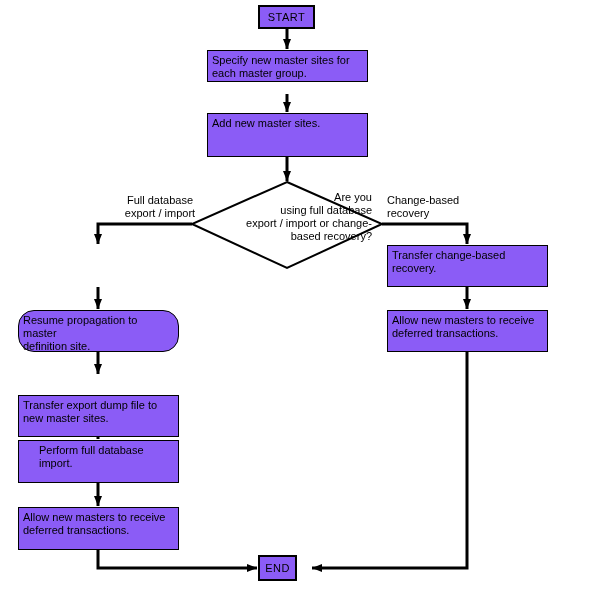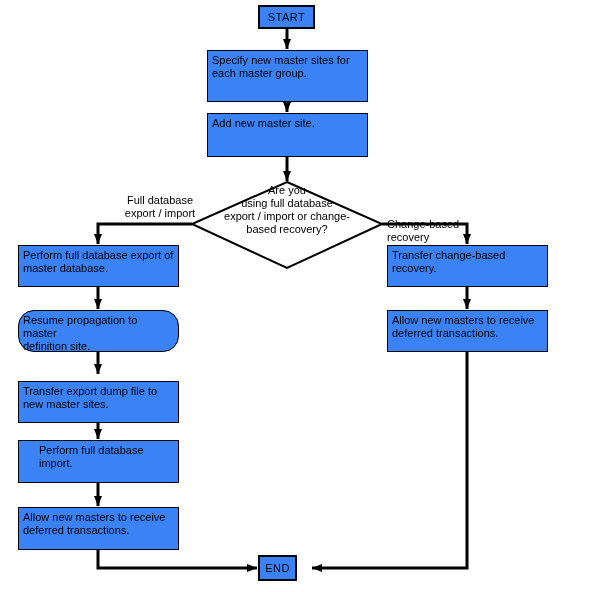--- a/index.html
+++ b/index.html
@@ -21,21 +21,21 @@
   svg.connectors {
     position: absolute;
     left: 0;
     top: 0;
     width: 600px;
     height: 592px;
   }
   .node {
     position: absolute;
     box-sizing: border-box;
-    background: #3b82f6;
+    background: #8b5cf6;
     border: 1.5px solid #000000;
     padding: 3px 4px;
     white-space: pre-line;
   }
   .terminal {
     border-width: 2px;
     display: flex;
     align-items: center;
     justify-content: center;
     padding: 0;
@@ -78,43 +78,41 @@
       <path d="M98 550 V568 H257" marker-end="url(#ah)"></path>
       <path d="M467 287 V309" marker-end="url(#ah)"></path>
       <path d="M467 352 V568 H312" marker-end="url(#ah)"></path>
     </g>
 
     <polygon points="287,182 382,224 287,268 192,224" fill="#ffffff" stroke="#000000" stroke-width="2"></polygon>
   </svg>
 
   <div class="node terminal" style="left:258px; top:5px; width:57px; height:24px;">START</div>
 
-  <div class="node" style="left:207px; top:50px; width:161px; height:52px;">Specify new master sites for
+  <div class="node" style="left:207px; top:50px; width:161px; height:32px;">Specify new master sites for
 each master group.</div>
 
-  <div class="node" style="left:207px; top:113px; width:161px; height:44px;">Add new master site.</div>
+  <div class="node" style="left:207px; top:113px; width:161px; height:44px;">Add new master sites.</div>
 
-  <div class="overlay decision-text" style="left:202px; top:184px; width:170px;">Are you
+  <div class="overlay decision-text" style="left:202px; top:191px; width:170px;text-align:right;">Are you
 using full database
 export / import or change-
 based recovery?</div>
 
   <div class="overlay branch-label-left" style="left:110px; top:194px; width:100px;">Full database
 export / import</div>
 
-  <div class="overlay" style="left:387px; top:194px; width:110px;margin-top:24px;">Change-based
+  <div class="overlay" style="left:387px; top:194px; width:110px;">Change-based
 recovery</div>
 
-  <div class="node" style="left:18px; top:245px; width:161px; height:42px;">Perform full database export of
-master database.</div>
 
   <div class="node" style="left:18px; top:310px; width:161px; height:42px;border-radius:16px;">Resume propagation to master
 definition site.</div>
 
-  <div class="node" style="left:18px; top:381px; width:161px; height:42px;">Transfer export dump file to
+  <div class="node" style="left:18px; top:395px; width:161px; height:42px;">Transfer export dump file to
 new master sites.</div>
 
   <div class="node" style="left:18px; top:440px; width:161px; height:43px;padding-left:20px;">Perform full database import.</div>
 
   <div class="node" style="left:18px; top:507px; width:161px; height:43px;">Allow new masters to receive
 deferred transactions.</div>
 
   <div class="node" style="left:387px; top:245px; width:161px; height:42px;">Transfer change-based recovery.</div>
 
   <div class="node" style="left:387px; top:310px; width:161px; height:42px;">Allow new masters to receive

